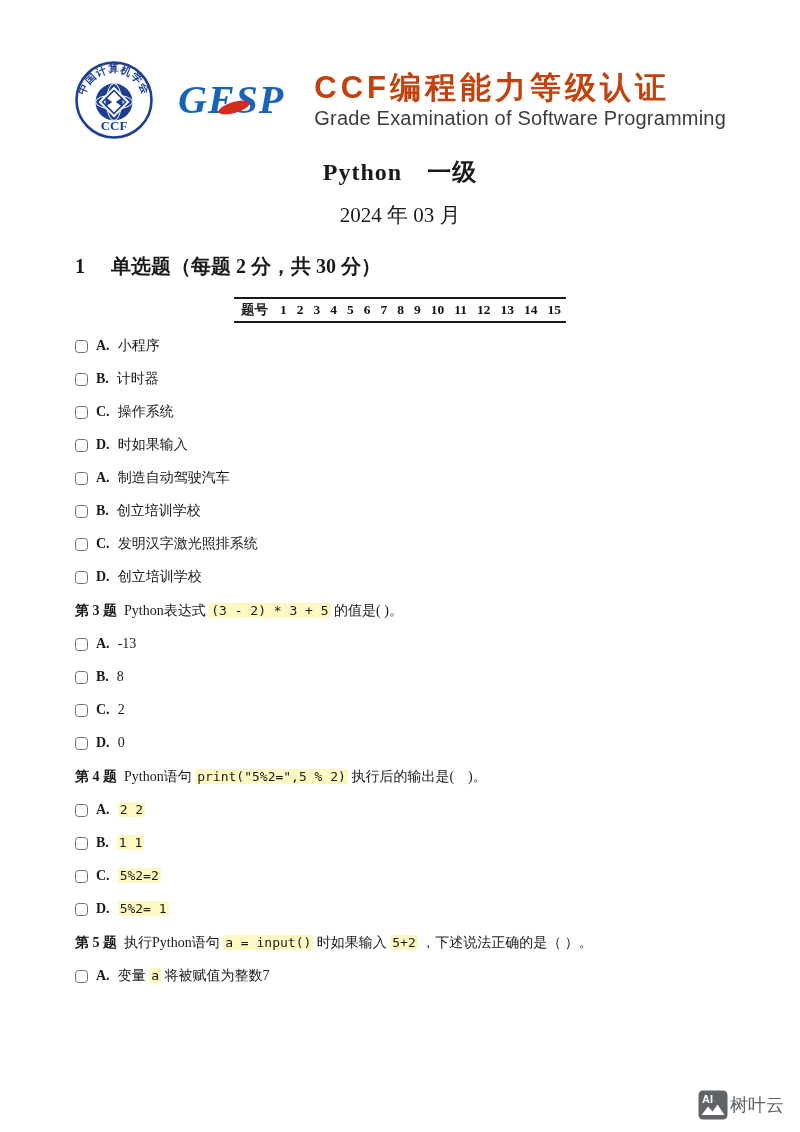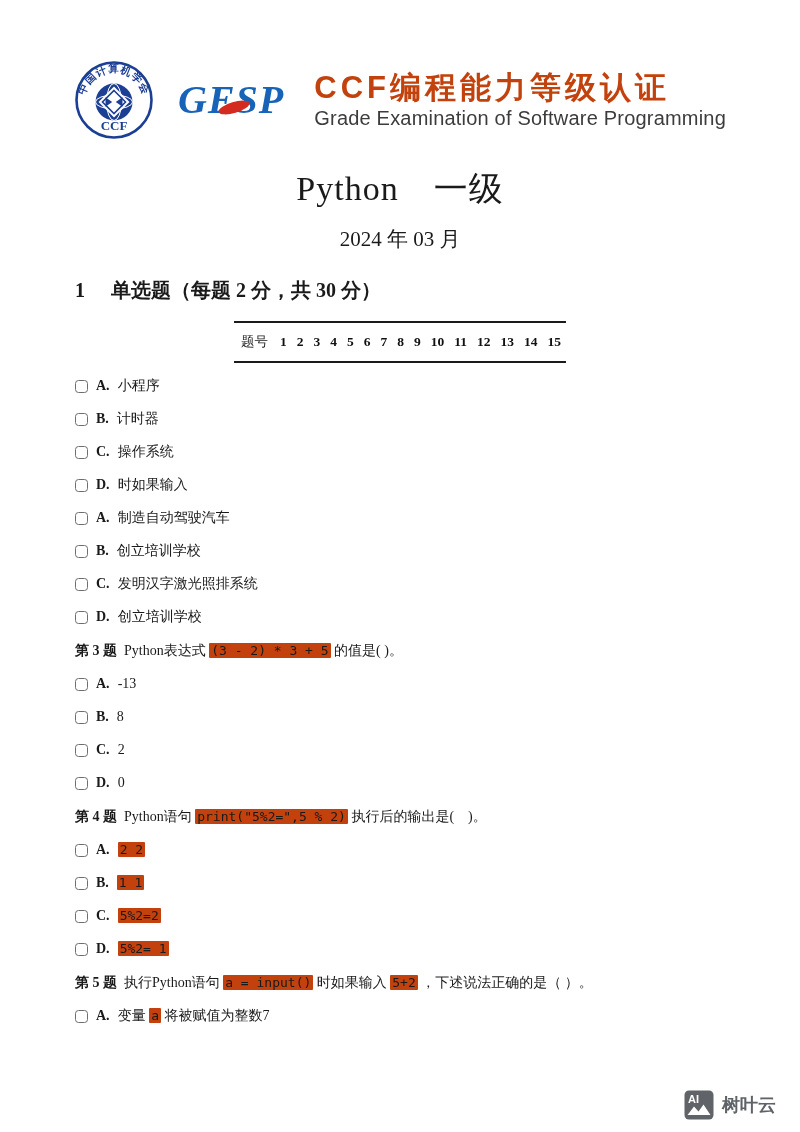--- a/index.html
+++ b/index.html
@@ -24,54 +24,54 @@
   .cert-titles { display:flex; flex-direction:column; }
   .cert-title {
     font-family:"Liberation Sans","DejaVu Sans",sans-serif; font-weight:bold;
     font-size:31px; color:#c2410c; letter-spacing:4px; line-height:1.15; white-space:nowrap;
   }
   .cert-sub {
     font-family:"Liberation Sans","DejaVu Sans",sans-serif; font-size:20px;
     color:#3c3c3c; letter-spacing:0.2px; margin-top:2px; white-space:nowrap;
   }
   
-  .exam-title { text-align:center; font-size:34px; font-weight:normal; margin-top:26px; letter-spacing:1px; }
+  .exam-title { text-align:center; font-size:24px; font-weight:bold; margin-top:16px; letter-spacing:1px; }
   .exam-date  { text-align:center; font-size:21px; margin-top:13px; }
   .section-heading { margin:24px 0 0 75px; font-size:20px; font-weight:bold; }
   .section-heading .sec-num { margin-right:26px; }
   
   table.answer-table {
     margin:17px auto 0; border-collapse:collapse;
     border-top:2px solid #1a1a1a; border-bottom:2px solid #1a1a1a;
   }
   table.answer-table tr:first-child { border-bottom:1.6px solid #1a1a1a; }
   table.answer-table th, table.answer-table td { padding:1px 5px; height:20px; font-size:13.5px; text-align:center; white-space:nowrap; }
-  table.answer-table th.lbl { font-weight:normal; padding:10px 7px; }
+  table.answer-table th.lbl { font-weight:bold; padding:2px 7px; }
   table.answer-table td.lbl { font-weight:normal; color:#3d3d3d; padding:1px 7px; }
   table.answer-table td.num { font-weight:bold; color:#111; }
   table.answer-table td.ans { color:#c00000; font-weight:normal; }
   
   .questions { margin:4px 55px 0 75px; }
   .question { margin-top:2px; }
   .q-line { margin-top:14px; font-size:14px; line-height:20px; }
   .q-label { font-weight:bold; margin-right:7px; }
   .option { display:flex; align-items:center; gap:8px; margin-top:13px; font-size:14px; line-height:20px; }
   .checkbox {
     flex:none; width:13px; height:13px; border:1.6px solid #6e6e6e;
     border-radius:3.5px; background:#fff;
   }
   .opt-letter { font-weight:bold; }
   .code {
     font-family:"DejaVu Sans Mono","Liberation Mono",monospace;
-    font-size:13px; background:#c2410c; padding:0 2px; border-radius:1px;
-  }
-  
-  .watermark { position:absolute; right:24px; bottom:12px; display:flex; align-items:center; gap:8px; }
+    font-size:13px; background:#fef9c3; padding:0 2px; border-radius:1px;
+  }
+  
+  .watermark { position:absolute; right:16px; bottom:12px; display:flex; align-items:center; gap:2px; }
   .wm-label {
-    font-family:"Liberation Sans","DejaVu Sans",sans-serif; font-weight:bold;
+    font-family:"Liberation Sans","DejaVu Sans",sans-serif; font-weight:normal;
     font-size:18px; color:#5f6368;
   }
 </style>
 </head>
 <body>
 
 <div class="page">
 
   <div class="header">
     <div class="ccf-emblem">

